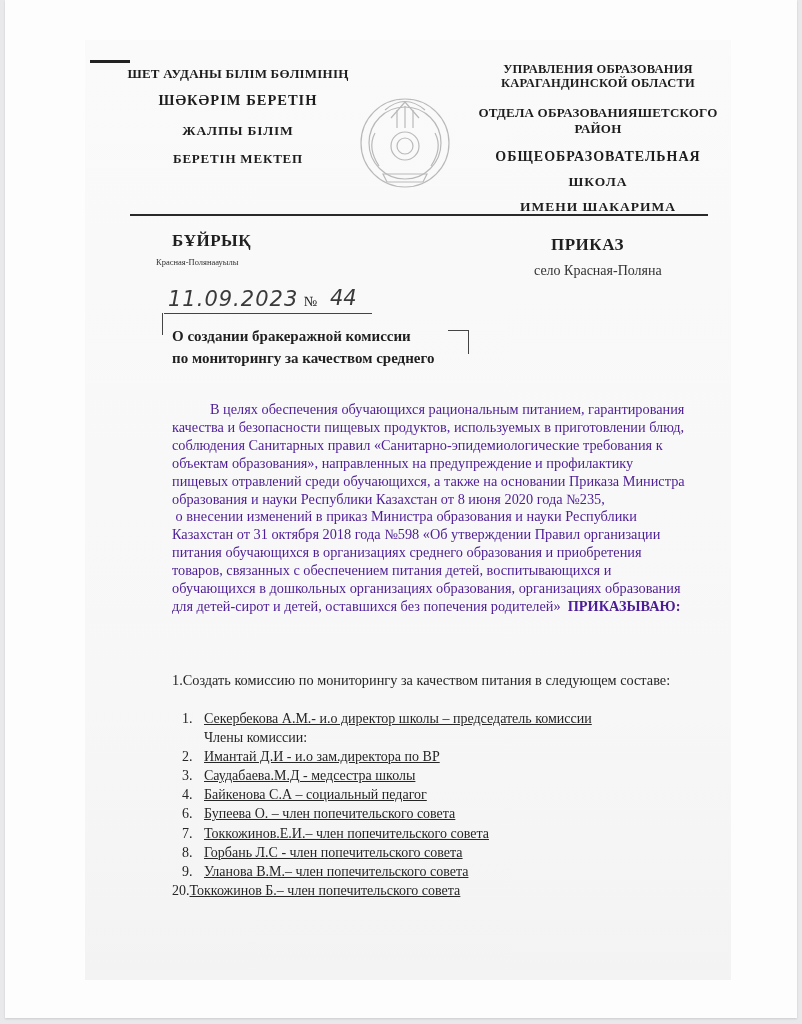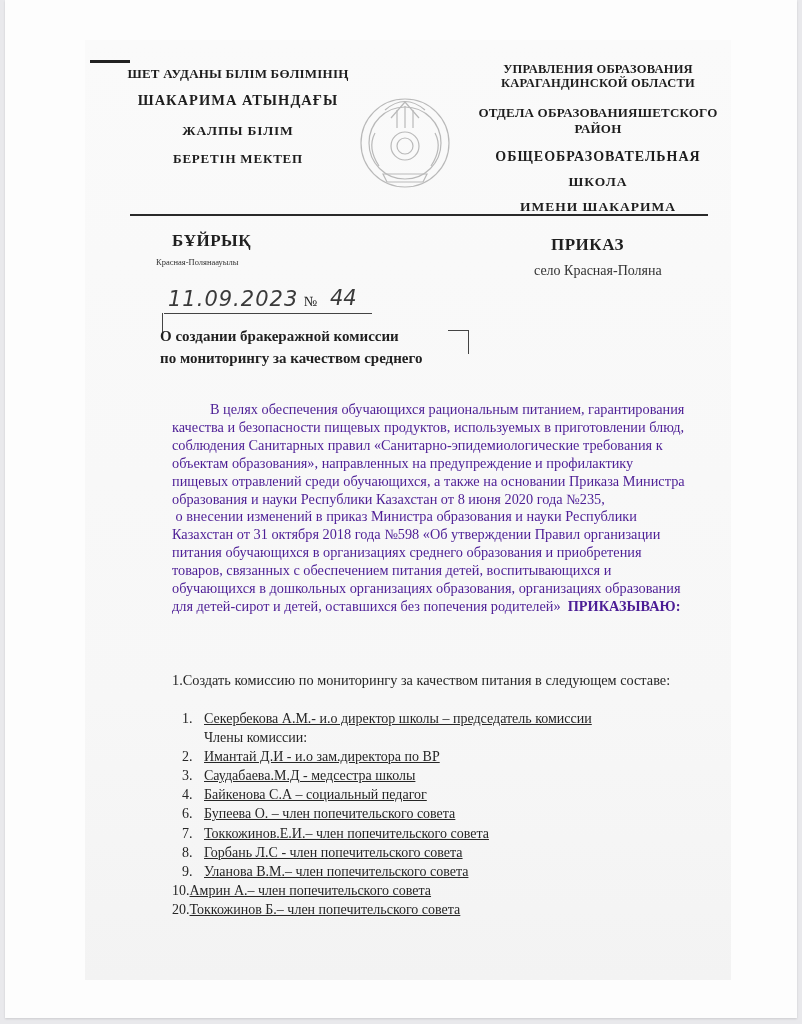--- a/index.html
+++ b/index.html
@@ -50,21 +50,21 @@
     }
     .date-underline { left: 164px; top: 313px; width: 208px; height: 1px; background: #444; }
     .num-label { left: 304px; top: 294px; font-size: 14px; }
     .num-hand {
       left: 330px; top: 286px; font-size: 21px; font-style: italic;
       font-family: "DejaVu Sans", sans-serif; color: #3a3a3a;
     }
     .bracket-l { left: 162px; top: 313px; width: 1px; height: 22px; background: #444; }
     .bracket-r-h { left: 448px; top: 330px; width: 20px; height: 1px; background: #444; }
     .bracket-r-v { left: 468px; top: 330px; width: 1px; height: 24px; background: #444; }
-    .subject { left: 160px; top: 325px; font-size: 15px; font-weight: bold; line-height: 22px; }
+    .subject { left: 172px; top: 325px; font-size: 15px; font-weight: bold; line-height: 22px; }
     .body-text {
       left: 172px; top: 401px; width: 520px;
       font-size: 14.3px; line-height: 17.9px; color: #4c1d95;
     }
     .body-text p { margin: 0; }
     .indent { text-indent: 38px; }
     .orders { font-weight: bold; }
     .item1 { left: 172px; top: 672px; width: 520px; font-size: 14.3px; line-height: 17.5px; color: #262626; }
     .members { left: 182px; top: 709px; width: 520px; font-size: 14px; line-height: 19.1px; color: #262626; }
     .member { display: block; white-space: nowrap; text-decoration: underline; }
@@ -75,21 +75,21 @@
 <body>
 
 <div class="sheet">
   <div class="scan"></div>
 </div>
 
 <div class="abs corner-mark"></div>
 
 <div class="hdr-kz">
   <span class="hdr-line kz2">ШЕТ АУДАНЫ БІЛІМ БӨЛІМІНІҢ</span>
-  <span class="hdr-line kz3">ШАКАРИМА АТЫНДАҒЫ</span>
+  <span class="hdr-line kz3">ШӘКӘРІМ БЕРЕТІН</span>
   <span class="hdr-line kz4">ЖАЛПЫ БІЛІМ</span>
   <span class="hdr-line kz5">БЕРЕТІН МЕКТЕП</span>
 </div>
 
 <svg class="abs emblem" viewBox="0 0 120 110">
   <g fill="none" stroke="#b9b9b9" stroke-width="1.2">
     <circle cx="60" cy="55" r="44"></circle>
     <circle cx="60" cy="55" r="36"></circle>
     <circle cx="60" cy="58" r="14"></circle>
     <circle cx="60" cy="58" r="8"></circle>
@@ -143,15 +143,14 @@
     <span class="mnum">1.</span><span>Секербекова А.М.- и.о директор школы – председатель комиссии</span>
   </span>
   <span class="sub-head">Члены комиссии:</span>
   <span class="member"><span class="mnum">2.</span><span>Имантай Д.И - и.о зам.директора по ВР</span></span>
   <span class="member"><span class="mnum">3.</span><span>Саудабаева.М.Д - медсестра школы</span></span>
   <span class="member"><span class="mnum">4.</span><span>Байкенова С.А – социальный педагог</span></span>
   <span class="member"><span class="mnum">6.</span><span>Бупеева О.   – член попечительского совета</span></span>
   <span class="member"><span class="mnum">7.</span><span>Токкожинов.Е.И.– член попечительского совета</span></span>
   <span class="member"><span class="mnum">8.</span><span>Горбань Л.С -  член попечительского совета</span></span>
   <span class="member"><span class="mnum">9.</span><span>Уланова В.М.– член попечительского совета</span></span>
-  <span class="member" style="margin-left:-10px"><span class="mnum" style="width:auto">10.</span><span>Амрин А.– член попечительского совета</span></span>
   <span class="member" style="margin-left:-10px"><span class="mnum" style="width:auto">20.</span><span>Токкожинов Б.– член попечительского совета</span></span>
 </div>
 
 </body></html>

